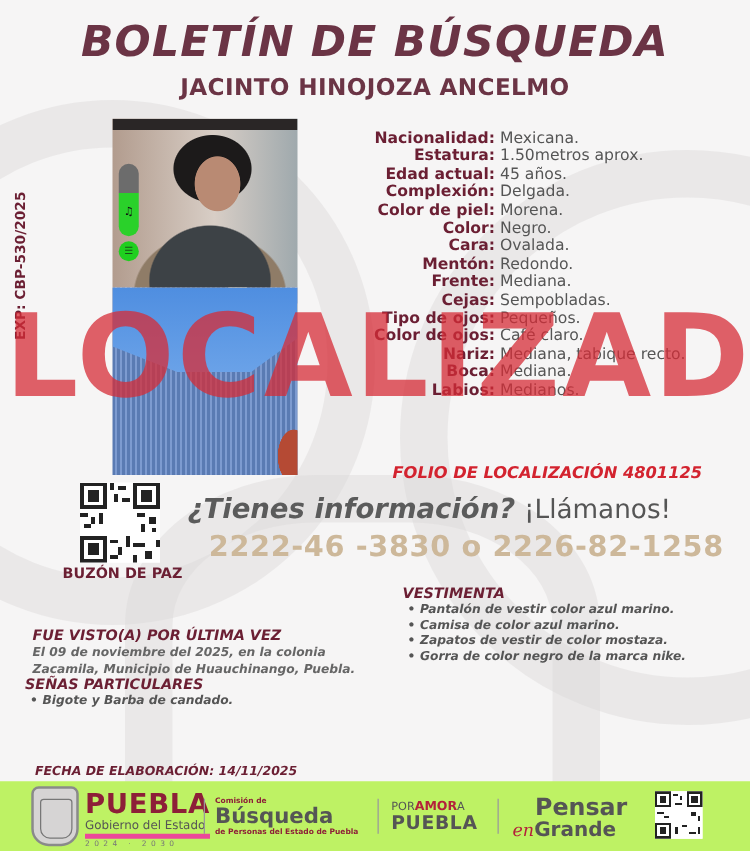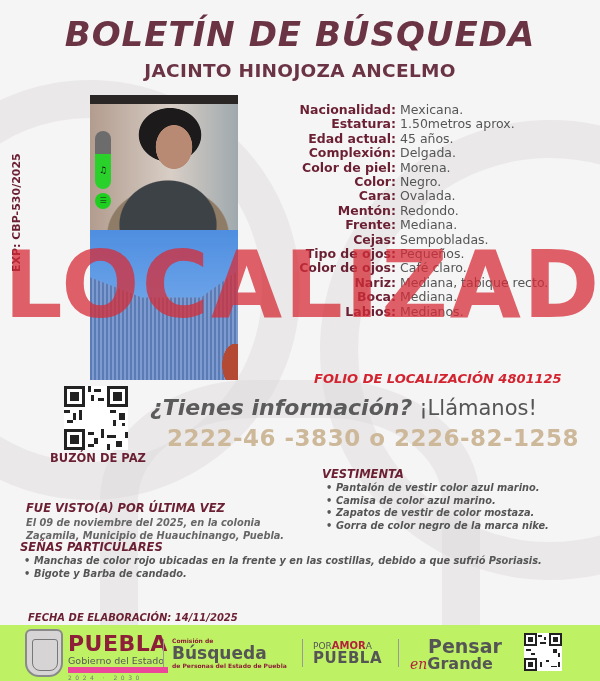--- a/index.html
+++ b/index.html
@@ -125,21 +125,21 @@
   .coat {
     position: absolute; left: 25px; top: 4px; width: 38px; height: 48px;
     border: 2px solid #8a8a8a; border-radius: 6px 6px 14px 14px; background: #d6d4d4;
   }
   .coat::after {
     content: ""; position: absolute; left: 5px; top: 8px; width: 24px; height: 30px;
     border: 1.5px solid #777; border-radius: 3px 3px 8px 8px;
   }
   .puebla-logo { position: absolute; left: 68px; top: 8px; }
   .puebla-logo .big { font-weight: 900; font-size: 22px; color: #8d1f38; letter-spacing: 0.5px; line-height: 22px; }
-  .puebla-logo .gob { font-size: 9.5px; color: #555; border-bottom: 6px solid #ec4899; line-height: 12px; }
+  .puebla-logo .gob { font-size: 9.5px; color: #555; border-bottom: 4px solid #ec4899; line-height: 12px; }
   .puebla-logo .yrs { font-size: 6px; color: #777; letter-spacing: 3.5px; line-height: 10px; }
   .vsep { position: absolute; top: 14px; width: 1px; height: 28px; background: #999; }
   .comision { position: absolute; left: 172px; top: 12px; }
   .comision .c1 { font-size: 6px; font-weight: bold; color: #8d1f38; }
   .comision .c2 { font-size: 17px; font-weight: 900; color: #555; line-height: 18px; }
   .comision .c3 { font-size: 6px; font-weight: bold; color: #8d1f38; }
   .amor { position: absolute; left: 313px; top: 16px; line-height: 1; }
   .amor .a1 { font-size: 9px; color: #555; }
   .amor .a1 b { color: #b3213b; font-size: 10px; font-weight: 900; }
   .amor .a2 { font-size: 15px; font-weight: 900; color: #555; letter-spacing: 0.5px; }
@@ -293,21 +293,20 @@
     <li>Pantalón de vestir color azul marino.</li>
     <li>Camisa de color azul marino.</li>
     <li>Zapatos de vestir de color mostaza.</li>
     <li>Gorra de color negro de la marca nike.</li>
   </ul>
 </div>
 
 <div class="senas">
   <div class="section-title">SEÑAS PARTICULARES</div>
   <ul>
-    <li>Manchas de color rojo ubicadas en la frente y en las costillas, debido a que sufrió Psoriasis.</li>
     <li>Bigote y Barba de candado.</li>
   </ul>
 </div>
 
 <div class="fecha">FECHA DE ELABORACIÓN: 14/11/2025</div>
 
 <div class="footer">
   <div class="coat"></div>
   <div class="puebla-logo">
     <div class="big">PUEBLA</div>

